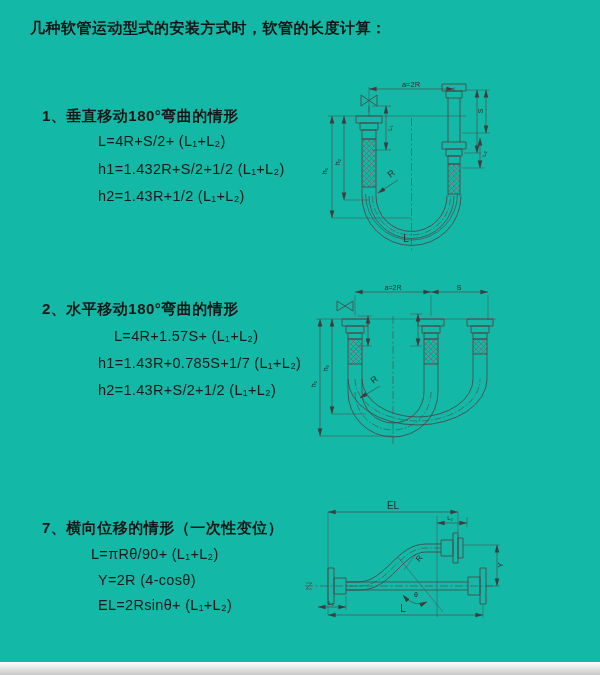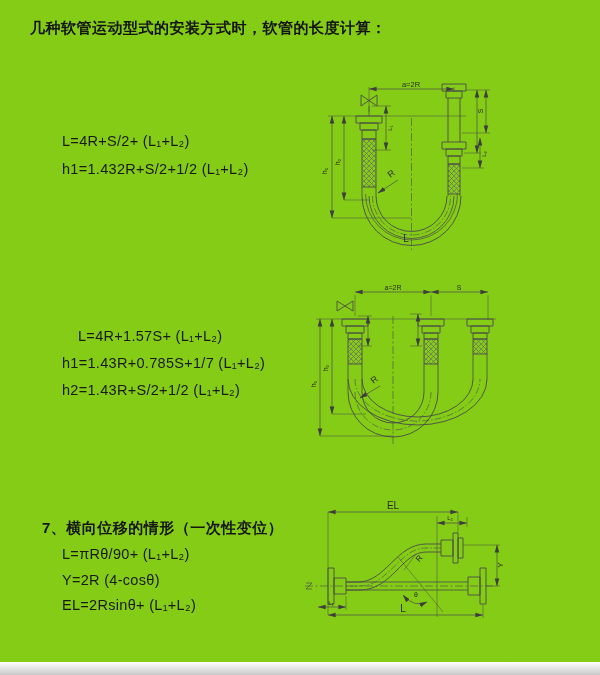--- a/index.html
+++ b/index.html
@@ -1,43 +1,46 @@
 <!DOCTYPE html>
 <html><head>
 <meta charset="utf-8">
 <style>
   html,body{margin:0;padding:0;}
   body{width:600px;height:675px;background:#ffffff;position:relative;overflow:hidden;
        font-family:"Liberation Sans","DejaVu Sans",sans-serif;color:#1b1b1b;}
-  .page{position:absolute;inset:0;background:#84cc16;}
+  .page{position:absolute;inset:0;background:#14b8a6;}
   .title{position:absolute;left:30px;top:19px;font-size:15px;font-weight:700;letter-spacing:.5px;color:#141414;}
   .heading{position:absolute;font-size:15px;font-weight:700;letter-spacing:.5px;color:#161616;white-space:nowrap;}
-  .formula{position:absolute;font-size:14.5px;font-weight:500;letter-spacing:.3px;color:#1a1a1a;white-space:nowrap;}
+  .formula{position:absolute;font-size:14.5px;font-weight:500;letter-spacing:.3px;color:#1a1a1a;white-space:nowrap;margin-left:36px;}
   svg.diag{position:absolute;overflow:visible;}
   svg.diag line,svg.diag path,svg.diag rect{vector-effect:non-scaling-stroke;}
   .scan-edge{position:absolute;left:0;right:0;bottom:0;height:13px;
      background:linear-gradient(#ffffff, #c9c9c9);}
   .dimtxt{font-family:"Liberation Sans","DejaVu Sans",sans-serif;fill:#2c2c2c;}
 </style>
 </head>
 <body>
 
 <div class="page">
 
   <div class="title">几种软管运动型式的安装方式时，软管的长度计算：</div>
 
+  <div class="heading" style="left:42px;top:107px">1、垂直移动180°弯曲的情形</div>
   <div class="formula" style="left:62px;top:133px">L=4R+S/2+ (L₁+L₂)</div>
   <div class="formula" style="left:62px;top:161px">h1=1.432R+S/2+1/2 (L₁+L₂)</div>
-
+  <div class="formula" style="left:62px;top:188px">h2=1.43R+1/2 (L₁+L₂)</div>
+
+  <div class="heading" style="left:42px;top:300px">2、水平移动180°弯曲的情形</div>
   <div class="formula" style="left:78px;top:328px">L=4R+1.57S+ (L₁+L₂)</div>
   <div class="formula" style="left:62px;top:355px">h1=1.43R+0.785S+1/7 (L₁+L₂)</div>
   <div class="formula" style="left:62px;top:382px">h2=1.43R+S/2+1/2 (L₁+L₂)</div>
 
   <div class="heading" style="left:42px;top:519px">7、横向位移的情形（一次性变位）</div>
-  <div class="formula" style="left:62px;top:546px">L=πRθ/90+ (L₁+L₂)</div>
+  <div class="formula" style="left:55px;top:546px">L=πRθ/90+ (L₁+L₂)</div>
   <div class="formula" style="left:62px;top:572px">Y=2R (4-cosθ)</div>
   <div class="formula" style="left:62px;top:597px">EL=2Rsinθ+ (L₁+L₂)</div>
 
   <svg class="diag" style="left:314px;top:76px" width="274" height="178" viewBox="0 0 274 178">
     <defs>
       <marker id="ar1" viewBox="0 0 8 6" refX="7.6" refY="3" markerWidth="8" markerHeight="6" orient="auto-start-reverse" markerUnits="userSpaceOnUse">
         <path d="M0,0.7 L8,3 L0,5.3 Z" fill="#3d3d3d"></path>
       </marker>
       <pattern id="hb1" width="5" height="5" patternUnits="userSpaceOnUse">
         <path d="M0,0 L5,5 M5,0 L0,5" stroke="#6a6a6a" stroke-width="0.7" fill="none"></path>

